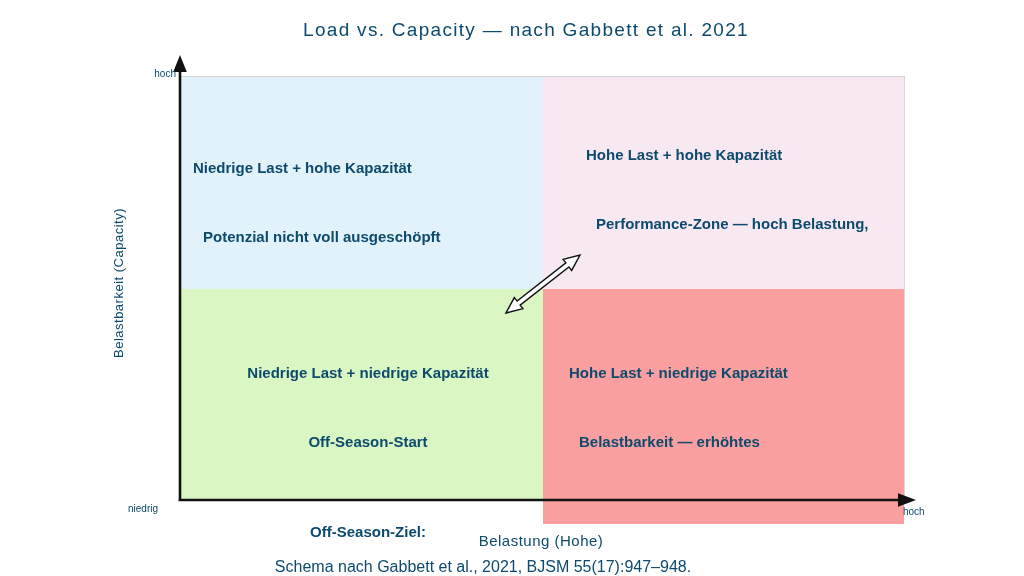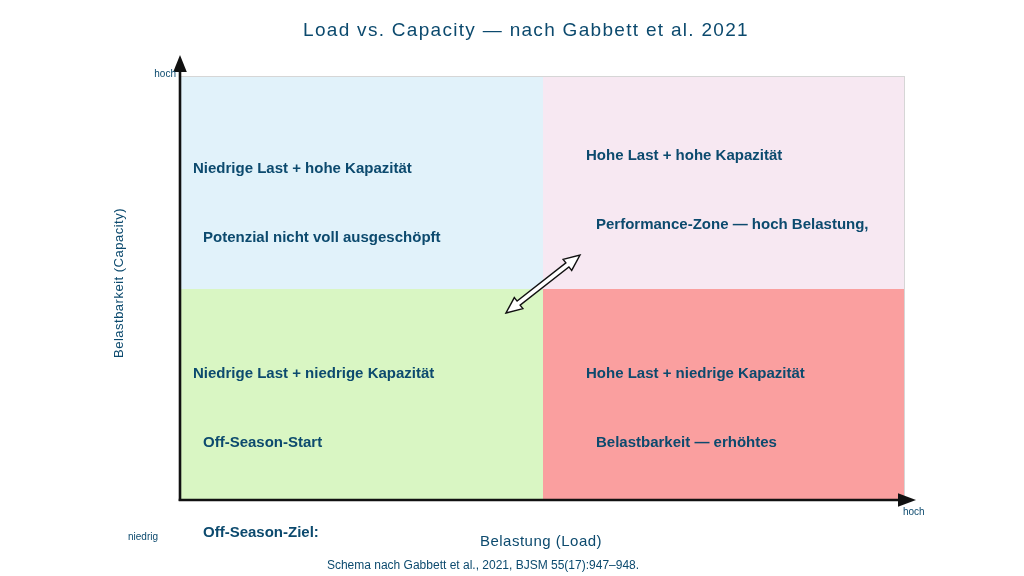--- a/index.html
+++ b/index.html
@@ -29,43 +29,43 @@
     position:absolute;
     box-sizing:border-box;
     font-size:15px;font-weight:bold;line-height:18px;
     white-space:pre;
   }
   .quad .heading{margin:0 0 5px 0;}
   .quad p{margin:10px;}
   .quad .note{margin-top:26px;}
   .q-tl{left:0;top:0;width:362px;height:212px;padding:46px 0 0 12px;}
   .q-tr{left:362px;top:0;width:361px;height:212px;padding:33px 0 0 43px;}
-  .q-bl{left:0;top:212px;width:362px;height:211px;padding:39px 0 0 12px;}
-  .q-br{left:362px;top:212px;width:361px;height:211px;padding:39px 0 0 43px;}
+  .q-bl{left:0;top:212px;width:362px;height:211px;padding:39px 0 0 12px;text-align:center;}
+  .q-br{left:362px;top:212px;width:361px;height:235px;padding:39px 0 0 26px;}
   .svg-overlay{left:0;top:0;width:1024px;height:576px;pointer-events:none;}
   .axis-tick{font-size:10px;white-space:nowrap;}
   .y-max{top:68px;left:118px;width:58px;text-align:right;}
-  .origin{top:503px;left:128px;margin-top:28px;}
+  .origin{top:503px;left:128px;}
   .x-max{top:506px;left:903px;}
   .y-axis-label{
     top:272px;left:-8px;width:260px;height:22px;
     text-align:center;font-size:13px;letter-spacing:0.5px;
     transform:rotate(-90deg);
     white-space:nowrap;
   }
   .x-axis-label{
     top:532px;left:0;width:1024px;
     padding-left:58px;box-sizing:border-box;
     text-align:center;font-size:15px;letter-spacing:0.5px;
     white-space:nowrap;
   }
   .caption{
     top:558px;left:0;width:944px;
     padding-left:22px;box-sizing:border-box;
-    text-align:center;font-size:12px;
+    text-align:center;font-size:16px;
     white-space:nowrap;
   }
 </style>
 </head>
 <body>
 
 <div class="canvas">
 
   <div class="abs title">Load vs. Capacity — nach Gabbett et al. 2021</div>
 
@@ -102,16 +102,16 @@
     <line x1="178.7" y1="500" x2="904" y2="500" stroke="#111111" stroke-width="2.6"></line>
     <polygon points="916,500 898,493.2 898,506.8" fill="#111111"></polygon>
     <polygon points="506,313 522.9,308.6 520.1,305.1 568.9,266.9 571.7,270.4 580,255 563.1,259.4 565.9,262.9 517.1,301.1 514.3,297.6" fill="#ffffff" stroke="#111111" stroke-width="1.4" stroke-linejoin="miter"></polygon>
   </svg>
 
   <div class="abs axis-tick y-max">hoch</div>
   <div class="abs axis-tick origin">niedrig</div>
   <div class="abs axis-tick x-max">hoch</div>
 
   <div class="abs y-axis-label">Belastbarkeit (Capacity)</div>
-  <div class="abs x-axis-label">Belastung (Load)</div>
+  <div class="abs x-axis-label">Belastung (Hohe)</div>
   <div class="abs caption">Schema nach Gabbett et al., 2021, BJSM 55(17):947–948.</div>
 
 </div>
 
 </body></html>

